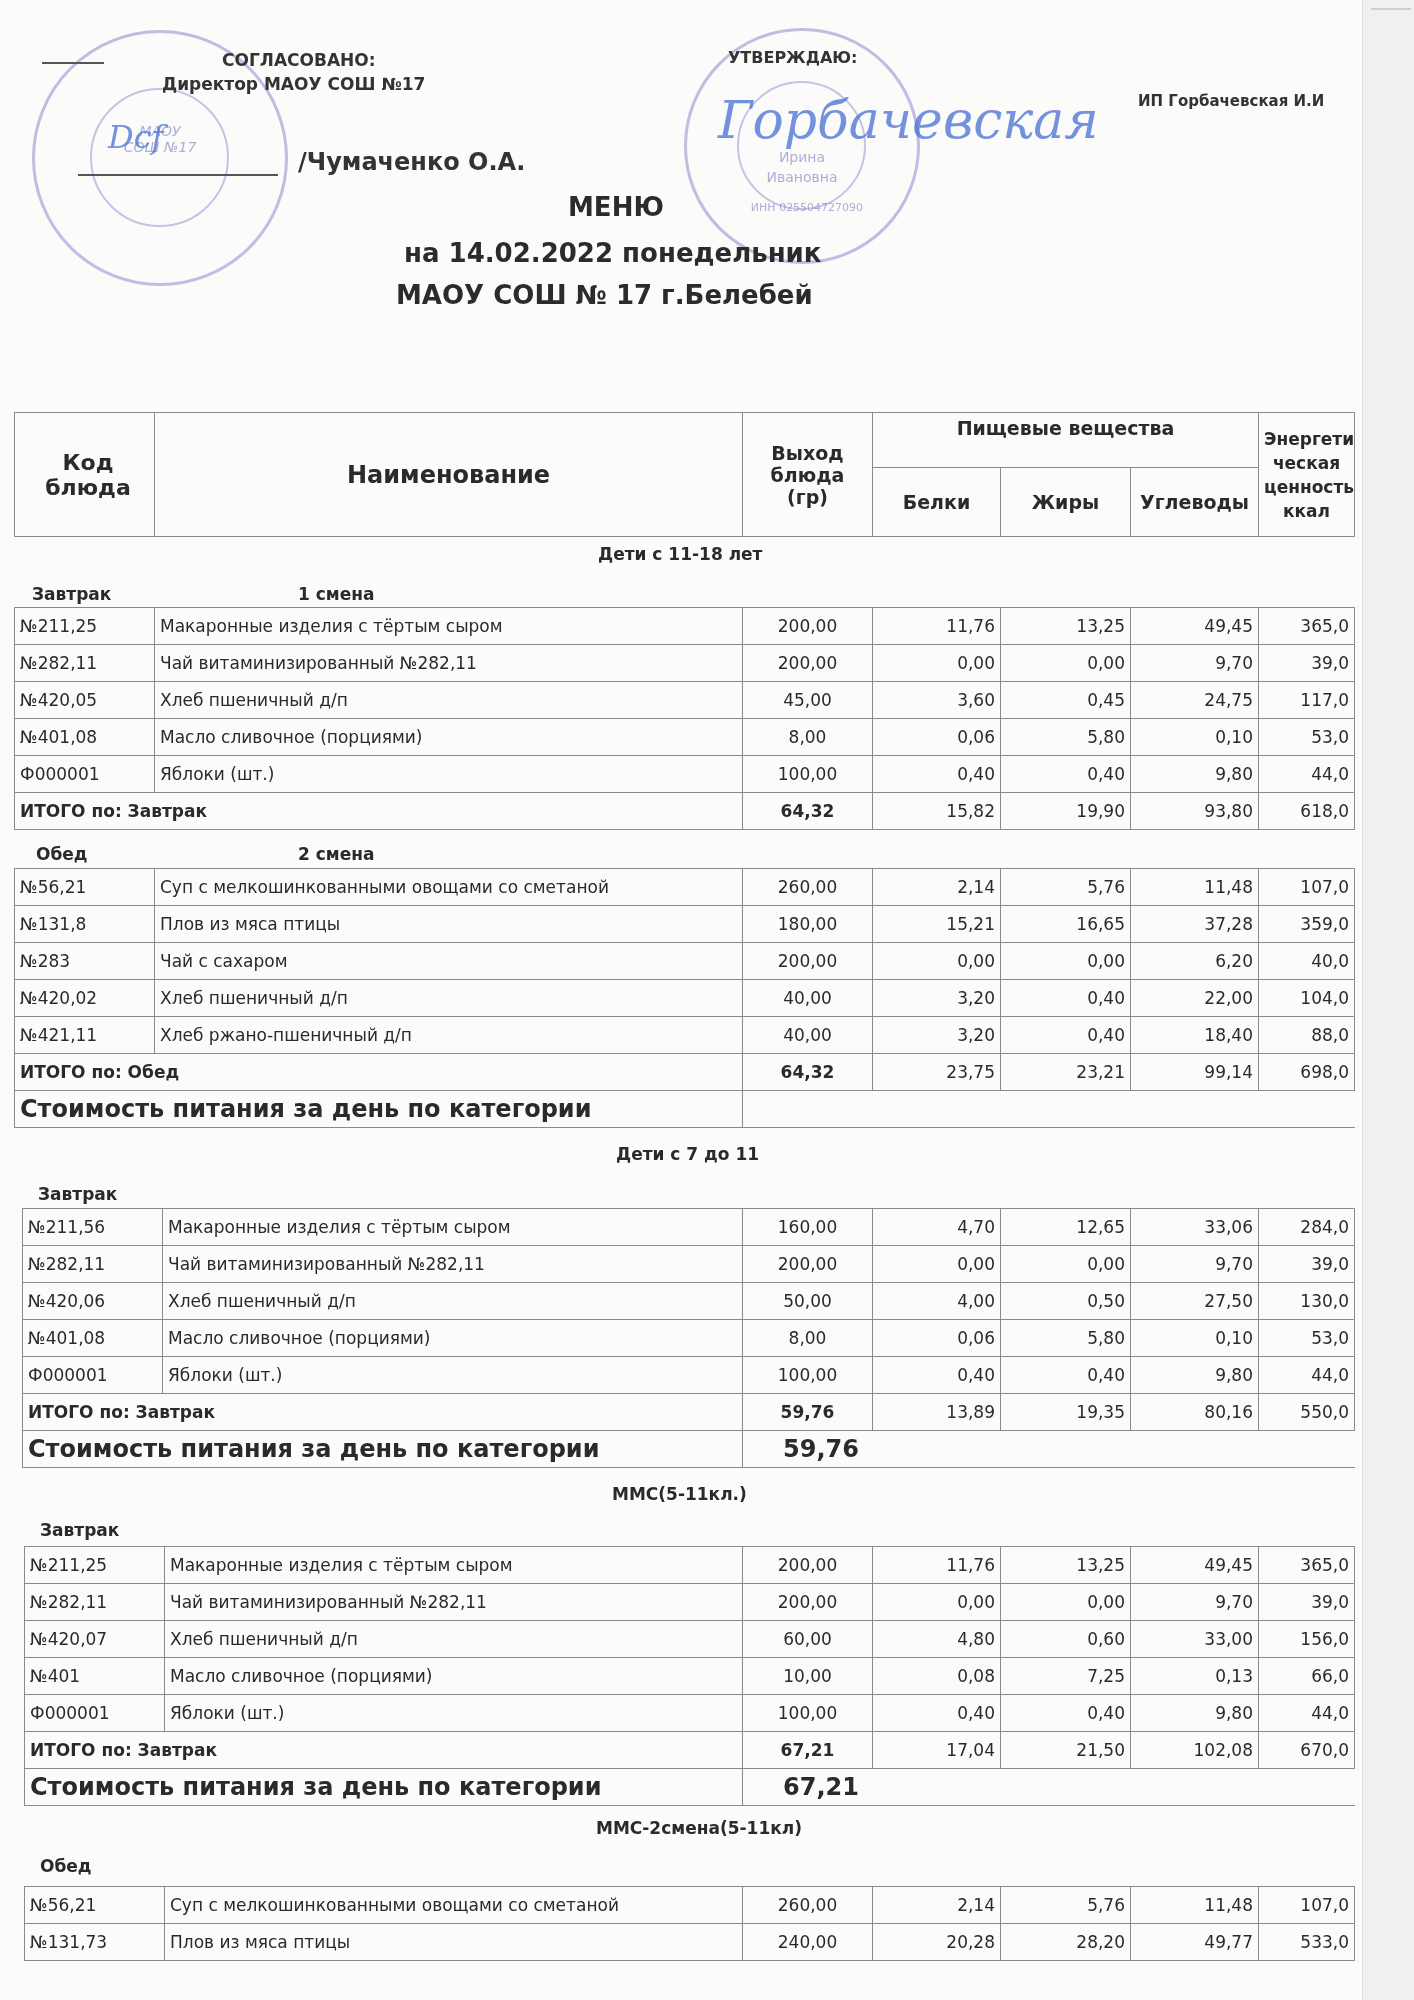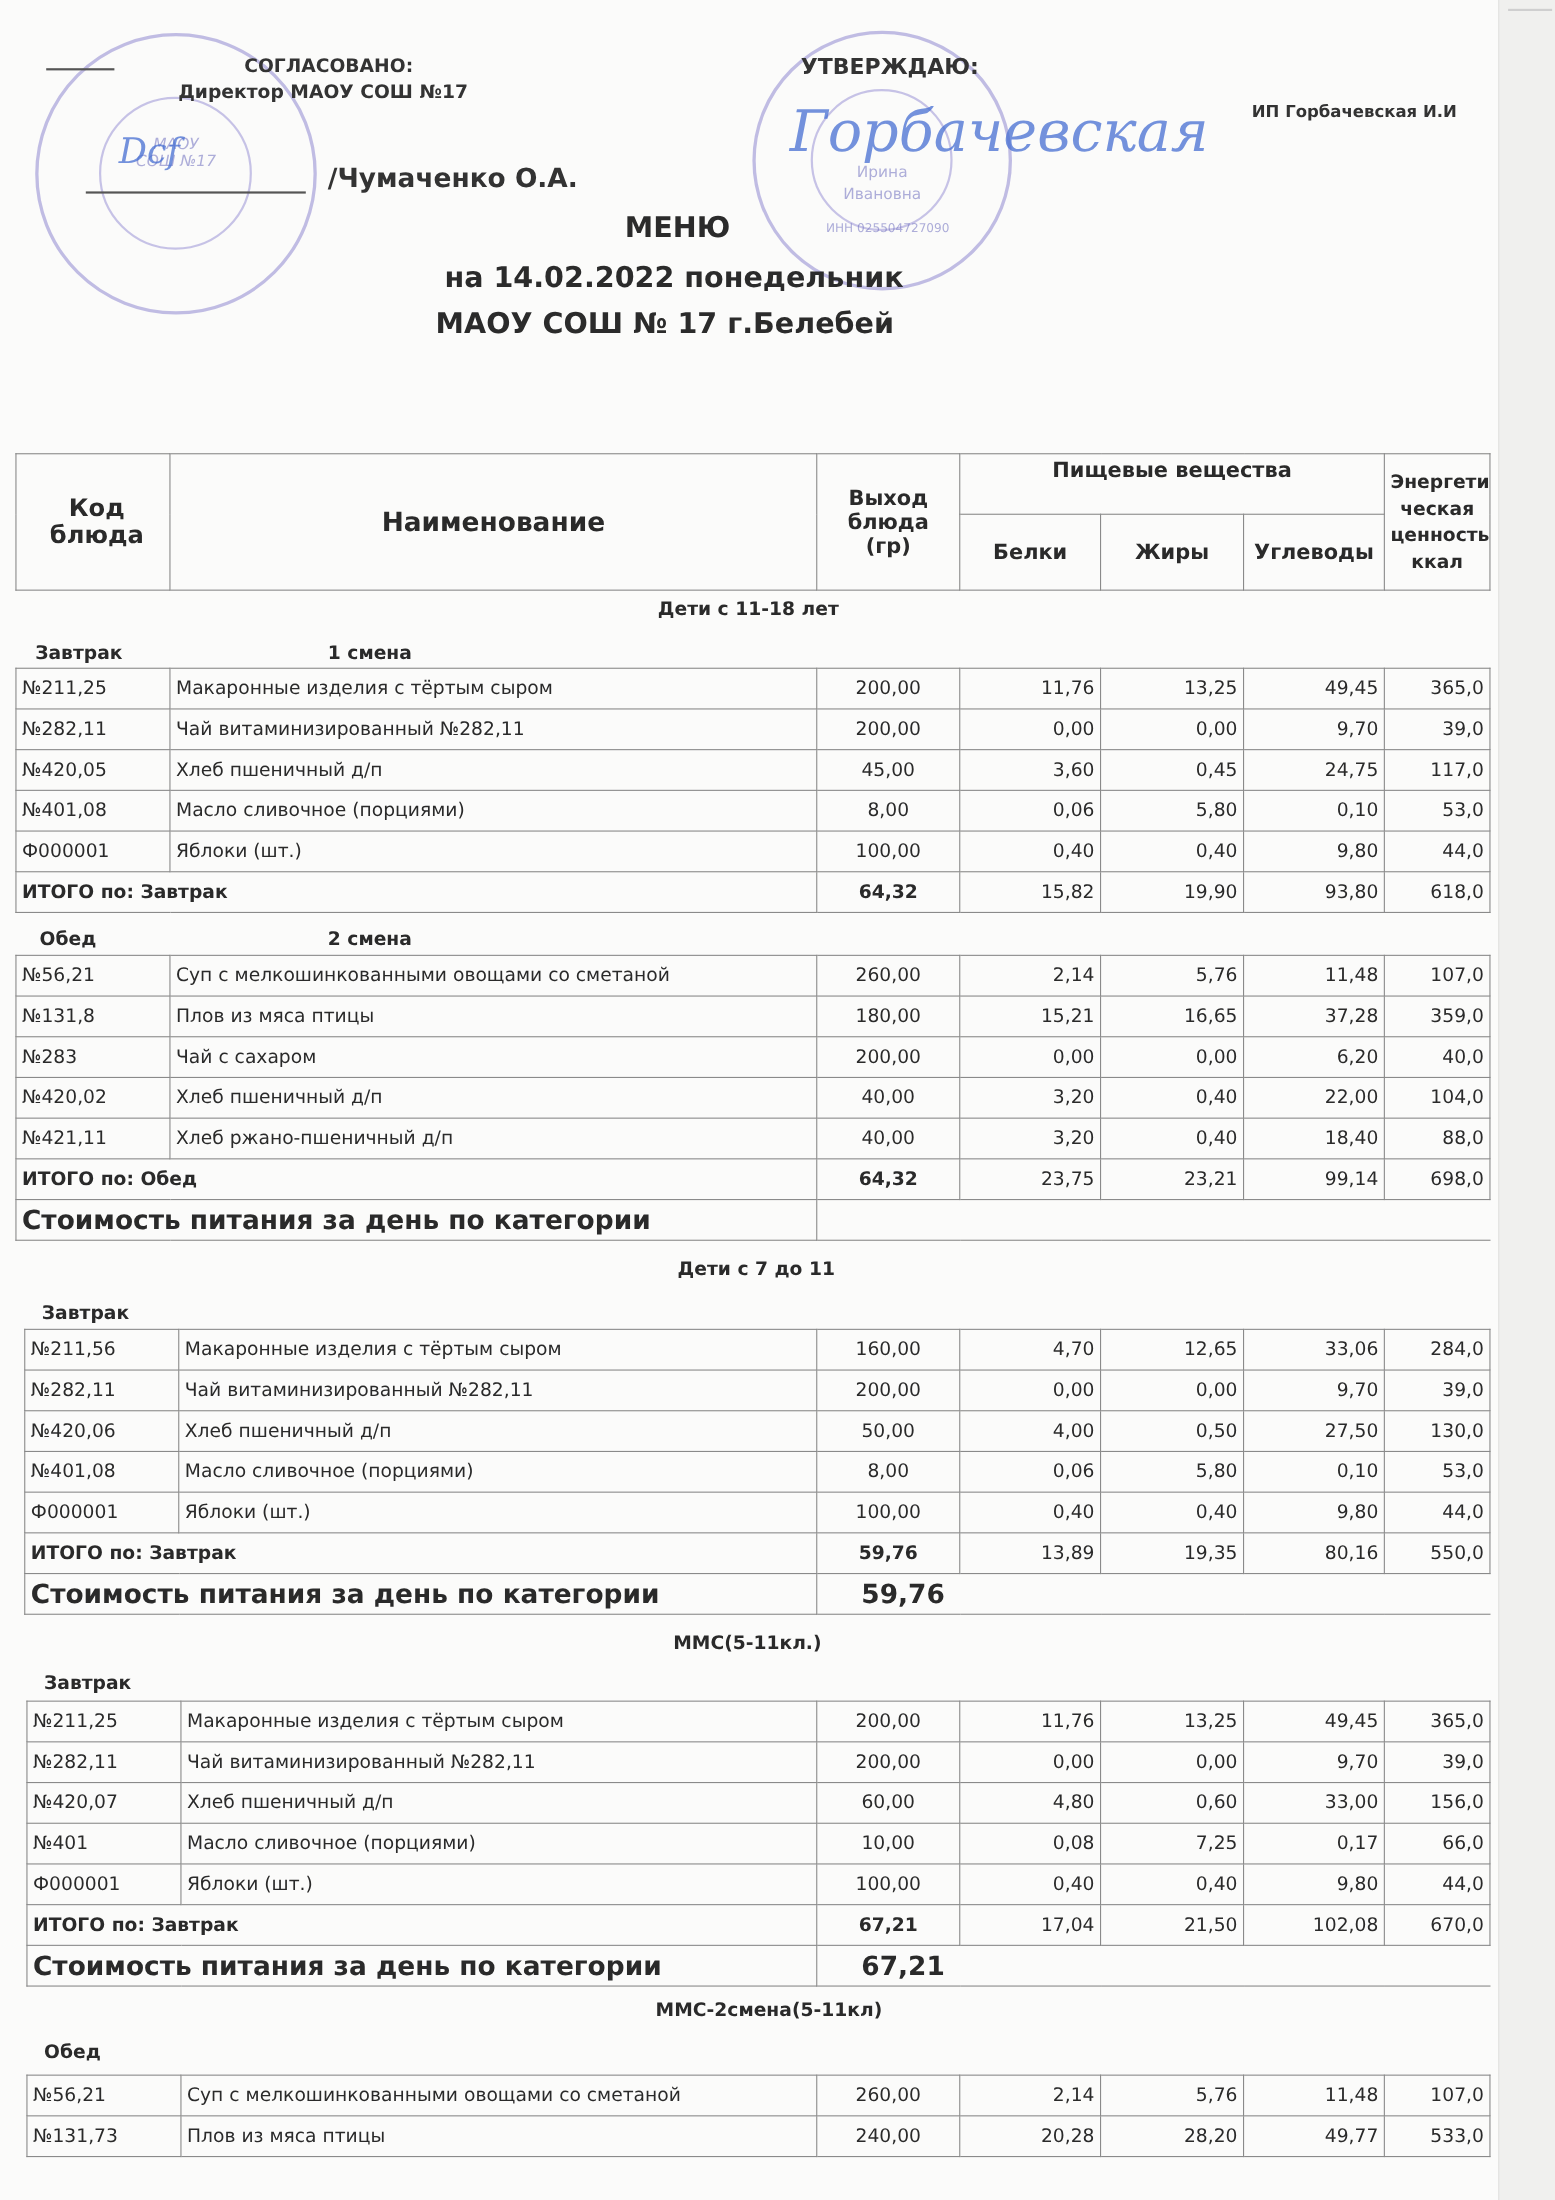--- a/index.html
+++ b/index.html
@@ -58,21 +58,21 @@
   <div class="stamp-text" style="left:60px;top:170px;width:120px;font-size:11px;">ИНН 025504727090</div>
 </div>
 <div class="signature" style="left:718px;top:90px;font-size:52px;">Горбачевская</div>
 
 <div class="sig-line" style="left:42px;top:62px;width:62px;"></div>
 <div class="hdr-text" style="left:222px;top:50px;">СОГЛАСОВАНО:</div>
 <div class="hdr-text" style="left:162px;top:74px;">Директор МАОУ СОШ №17</div>
 <div class="sig-line" style="left:78px;top:174px;width:200px;"></div>
 <div class="hdr-text" style="left:298px;top:148px;font-size:24px;">/Чумаченко О.А.</div>
 
-<div class="hdr-text" style="left:728px;top:48px;font-size:20px;">УТВЕРЖДАЮ:</div>
+<div class="hdr-text" style="left:728px;top:48px;font-size:16px;">УТВЕРЖДАЮ:</div>
 <div class="hdr-text" style="left:1138px;top:92px;font-size:15px;">ИП Горбачевская И.И</div>
 
 <div class="title" style="left:568px;top:192px;font-size:26px;">МЕНЮ</div>
 <div class="title" style="left:404px;top:238px;font-size:26px;">на 14.02.2022  понедельник</div>
 <div class="title" style="left:396px;top:280px;font-size:26px;">МАОУ СОШ № 17 г.Белебей</div>
 
 <table class="menu headtbl" style="top:412px;width:1340px;">
   <colgroup>
     <col style="width:140px">
       <col style="width:588px">
@@ -357,21 +357,21 @@
     <td class="num">0,60</td>
     <td class="num">33,00</td>
     <td class="num">156,0</td>
   </tr>
   <tr>
     <td>№401</td>
     <td>Масло сливочное (порциями)</td>
     <td class="ctr">10,00</td>
     <td class="num">0,08</td>
     <td class="num">7,25</td>
-    <td class="num">0,17</td>
+    <td class="num">0,13</td>
     <td class="num">66,0</td>
   </tr>
   <tr>
     <td>Ф000001</td>
     <td>Яблоки (шт.)</td>
     <td class="ctr">100,00</td>
     <td class="num">0,40</td>
     <td class="num">0,40</td>
     <td class="num">9,80</td>
     <td class="num">44,0</td>

